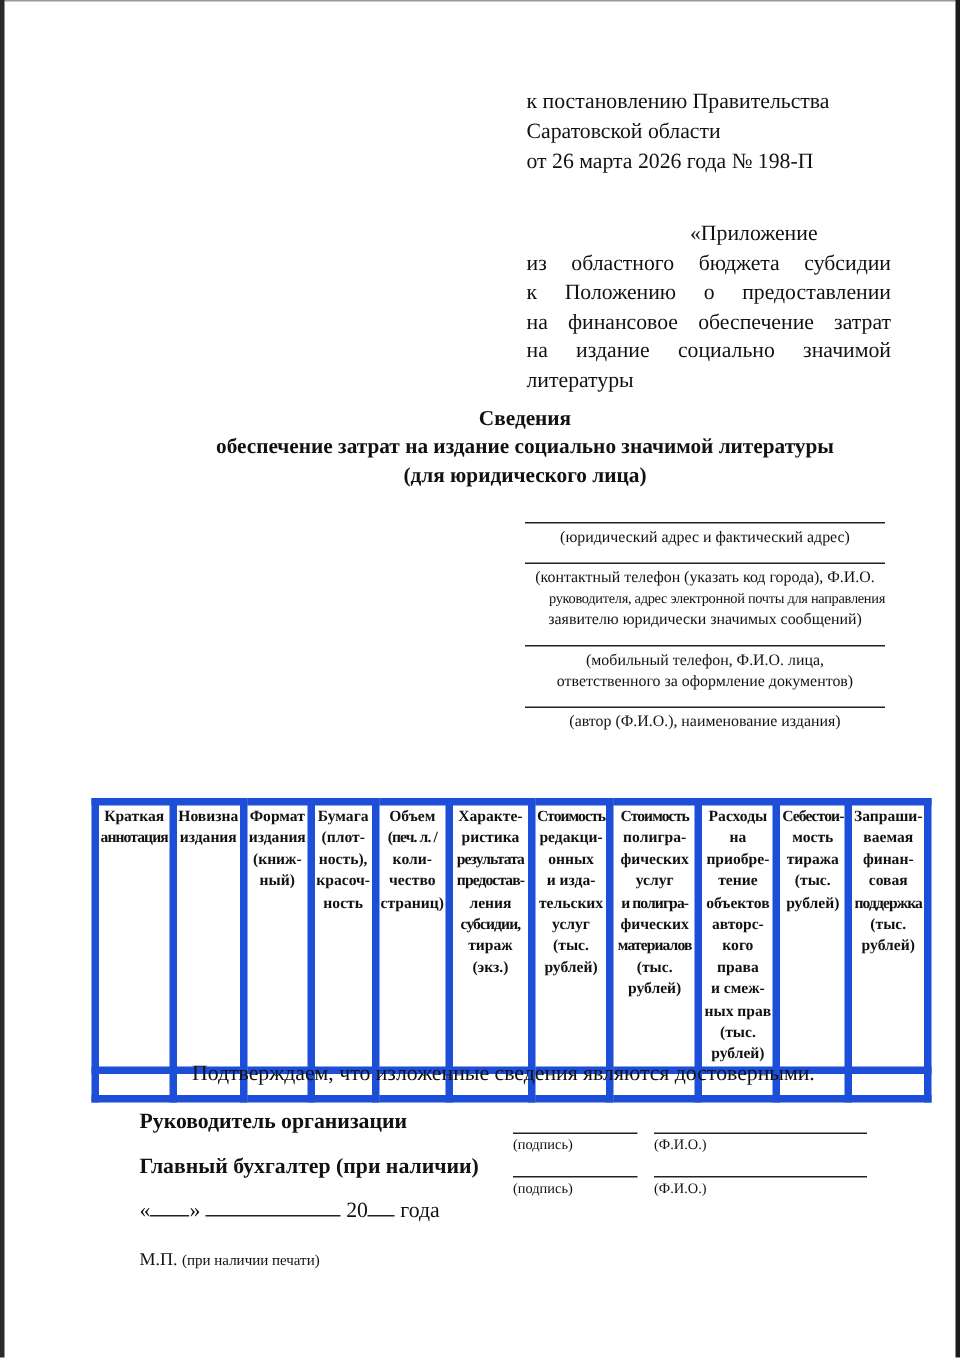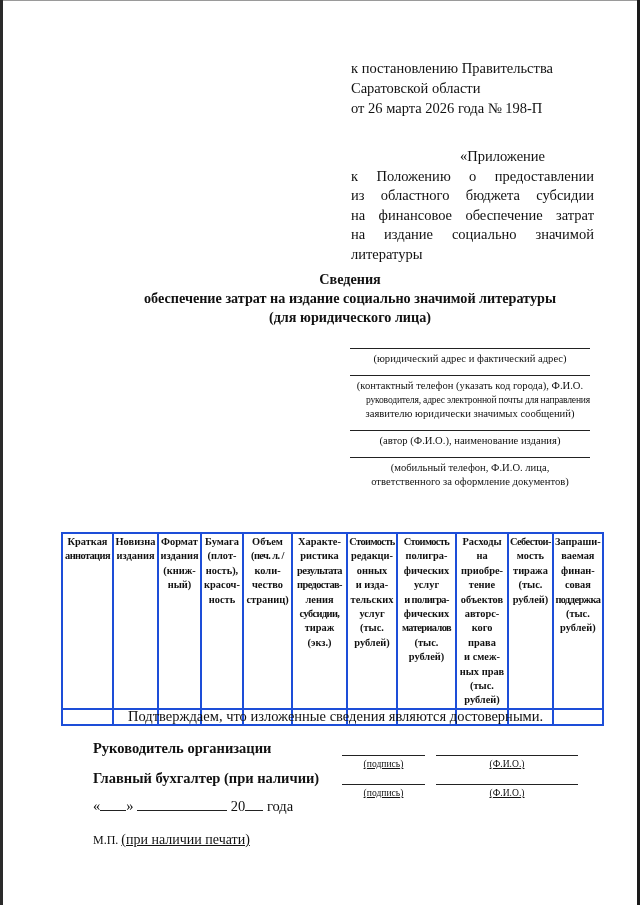--- a/index.html
+++ b/index.html
@@ -23,55 +23,55 @@
     .title div { white-space: nowrap; }
 
     .fields { position: absolute; left: 350px; top: 348px; width: 240px; }
     .field { margin-bottom: 0; }
     .field .line { border-top: 1px solid #222; height: 0; }
     .field .caption { text-align: center; font-size: 10.6px; line-height: 14px; padding-top: 3px; padding-bottom: 9px; white-space: nowrap; }
     .field .caption .small { font-size: 9.6px; letter-spacing: -0.2px; text-align: right; }
 
     table.grid { position: absolute; left: 61px; top: 532px; border-collapse: collapse; table-layout: fixed; }
     table.grid td, table.grid th {
-      border: 2px solid #1d4ed8; padding: 1px 1px 0 1px; vertical-align: top; text-align: center;
+      border: 5px solid #1d4ed8; padding: 1px 1px 0 1px; vertical-align: top; text-align: center;
       font-size: 10.4px; line-height: 14.4px; font-weight: bold; font-family: "Liberation Serif", "DejaVu Serif", serif; margin-top: 31px;
     }
     table.grid th { height: 146px; }
     table.grid td { height: 13px; }
     table.grid th .cond { letter-spacing: -0.6px; }
 
     .confirm { position: absolute; left: 128px; top: 708px; font-size: 14.5px; white-space: nowrap; }
 
     .sig-label { position: absolute; font-weight: bold; font-size: 14.5px; white-space: nowrap; }
     .sig-line { position: absolute; border-top: 1px solid #222; height: 0; }
-    .sig-cap { position: absolute; font-size: 9.6px; text-align: center; white-space: nowrap; text-decoration: underline; }
+    .sig-cap { position: absolute; font-size: 9.6px; text-align: left; white-space: nowrap; }
 
     .date-line { position: absolute; left: 93px; top: 796px; font-size: 14.5px; white-space: nowrap; }
     .date-line .u { display: inline-block; border-bottom: 1px solid #222; height: 14px; vertical-align: baseline; }
     .stamp { position: absolute; left: 93px; top: 832px; font-size: 12px; white-space: nowrap; }
-    .stamp .small { font-size: 14px; text-decoration: underline; }
+    .stamp .small { font-size: 10px; }
   </style>
 </head>
 <body>
 
 <div class="scan-top"></div>
 <div class="scan-left"></div>
 <div class="scan-right"></div>
 
 <div class="appendix">
   <div>к постановлению Правительства</div>
   <div>Саратовской области</div>
   <div>от 26 марта 2026 года № 198-П</div>
 </div>
 
 <div class="appendix2">
   <div class="a2-title">«Приложение</div>
+  <div class="a2-line">из областного бюджета субсидии</div>
   <div class="a2-line">к Положению о предоставлении</div>
-  <div class="a2-line">из областного бюджета субсидии</div>
   <div class="a2-line">на финансовое обеспечение затрат</div>
   <div class="a2-line">на издание социально значимой</div>
   <div class="a2-last">литературы</div>
 </div>
 
 <div class="title">
   <div>Сведения</div>
   <div>обеспечение затрат на издание социально значимой литературы</div>
   <div>(для юридического лица)</div>
 </div>
@@ -87,28 +87,28 @@
     <div class="line"></div>
     <div class="caption">
       <div>(контактный телефон (указать код города), Ф.И.О.</div>
       <div class="small">руководителя, адрес электронной почты для направления</div>
       <div>заявителю юридически значимых сообщений)</div>
     </div>
   </div>
   <div class="field">
     <div class="line"></div>
     <div class="caption">
-      <div>(автор (Ф.И.О.), наименование издания)</div>
-    </div>
-  </div>
-  <div class="field">
-    <div class="line"></div>
-    <div class="caption">
       <div>(мобильный телефон, Ф.И.О. лица,</div>
       <div>ответственного за оформление документов)</div>
+    </div>
+  </div>
+  <div class="field">
+    <div class="line"></div>
+    <div class="caption">
+      <div>(автор (Ф.И.О.), наименование издания)</div>
     </div>
   </div>
 </div>
 
 <table class="grid">
   <colgroup>
     <col style="width:51px">
       <col style="width:45px">
       <col style="width:43px">
       <col style="width:42px">

